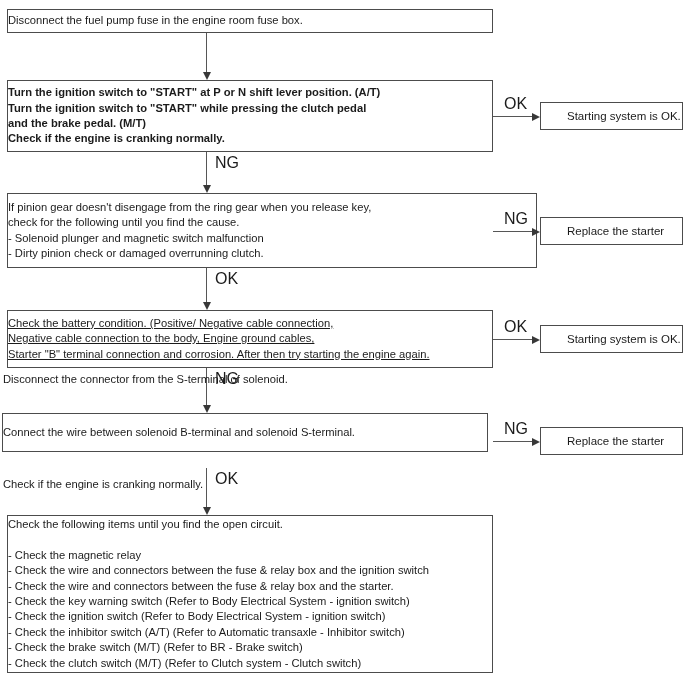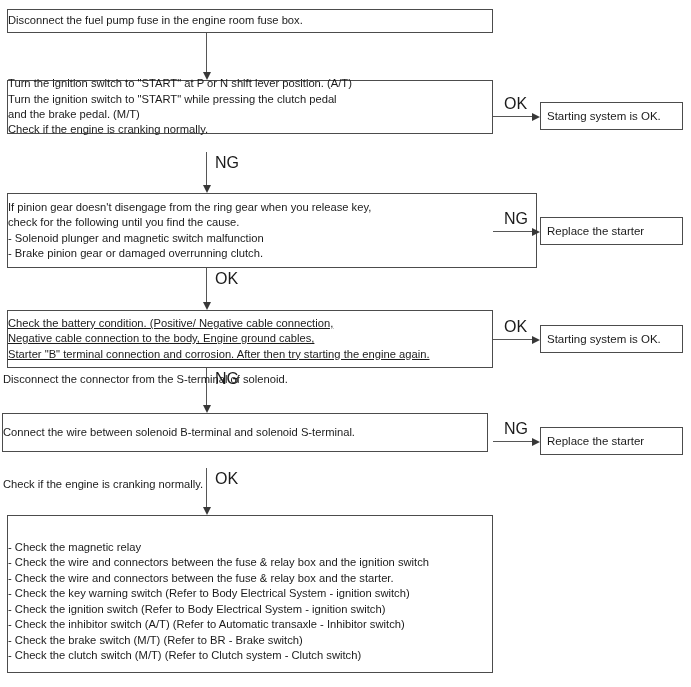--- a/index.html
+++ b/index.html
@@ -16,21 +16,21 @@
     border:1px solid var(--border);
     display:flex;flex-direction:column;justify-content:center;
     padding:2px 0;color:var(--text);
     font-size:11.2px;line-height:15.4px;white-space:nowrap;
   }
   .tline{min-height:15.4px;}
   .tline b{font-weight:normal;}
   .result{
     position:absolute;box-sizing:border-box;background:var(--bg);
     border:1px solid var(--border);
-    display:flex;align-items:center;padding:0 6px;
+    display:flex;align-items:center;padding:0 26px;
     color:var(--text);font-size:11.5px;white-space:nowrap;
   }
   .vline{position:absolute;width:1px;background:var(--line);}
   .hline{position:absolute;height:1px;background:var(--line);}
   .arrow-down{
     position:absolute;width:0;height:0;
     border-left:4px solid transparent;border-right:4px solid transparent;
     border-top:8px solid #383838;
   }
   .arrow-right{
@@ -42,40 +42,40 @@
 </style>
 </head>
 <body>
 
 <div class="stage" id="stage">
     <div class="node" style="left: 7px; top: 9px; width: 486px; height: 24px;">
       <div class="tline"><span>Disconnect the fuel pump fuse in the engine room fuse box.</span></div>
     </div>
     <div class="vline" style="left: 206px; top: 33px; height: 40px;"></div>
     <div class="arrow-down" style="left: 202.5px; top: 72px;"></div>
-    <div class="node" style="left: 7px; top: 80px; width: 486px; height: 54px;">
+    <div class="node" style="left: 7px; top: 80px; width: 486px; height: 72px; font-weight: bold;">
       <div class="tline"><span>Turn the ignition switch to "START" at P or N shift lever position. (A/T)</span></div>
       <div class="tline"><span>Turn the ignition switch to "START" while pressing the clutch pedal</span></div>
       <div class="tline"><span>and the brake pedal. (M/T)</span></div>
       <div class="tline"><span>Check if the engine is cranking normally.</span></div>
     </div>
     <div class="vline" style="left: 206px; top: 152px; height: 34px;"></div>
     <div class="arrow-down" style="left: 202.5px; top: 185px;"></div>
     <div class="lbl" style="left: 215px; top: 154px;">NG</div>
     <div class="hline" style="left: 493px; top: 116px; width: 39px;"></div>
     <div class="arrow-right" style="left: 532px; top: 112.5px;"></div>
     <div class="lbl" style="left: 504px; top: 95px;">OK</div>
     <div class="result" style="left: 540px; top: 102px; width: 143px; height: 28px;">
       <span>Starting system is OK.</span>
     </div>
     <div class="node" style="left: 7px; top: 193px; width: 530px; height: 75px;">
       <div class="tline"><span>If pinion gear doesn't disengage from the ring gear when you release key,</span></div>
       <div class="tline"><span>check for the following until you find the cause.</span></div>
       <div class="tline"><span>- </span><b>Solenoid plunger</b><span> and magnetic </span><b>switch malfunction</b></div>
-      <div class="tline"><span>- </span><b>Brake pinion gear</b><span> or </span><b>damaged overrunning clutch.</b></div>
+      <div class="tline"><span>- </span><b>Dirty pinion check</b><span> or </span><b>damaged overrunning clutch.</b></div>
     </div>
     <div class="vline" style="left: 206px; top: 268px; height: 35px;"></div>
     <div class="arrow-down" style="left: 202.5px; top: 302px;"></div>
     <div class="lbl" style="left: 215px; top: 270px;">OK</div>
     <div class="hline" style="left: 493px; top: 231px; width: 39px;"></div>
     <div class="arrow-right" style="left: 532px; top: 227.5px;"></div>
     <div class="lbl" style="left: 504px; top: 210px;">NG</div>
     <div class="result" style="left: 540px; top: 217px; width: 143px; height: 28px;">
       <span>Replace the starter</span>
     </div>
@@ -101,20 +101,21 @@
     <div class="vline" style="left: 206px; top: 468px; height: 40px;"></div>
     <div class="arrow-down" style="left: 202.5px; top: 507px;"></div>
     <div class="lbl" style="left: 215px; top: 470px;">OK</div>
     <div class="hline" style="left: 493px; top: 441px; width: 39px;"></div>
     <div class="arrow-right" style="left: 532px; top: 437.5px;"></div>
     <div class="lbl" style="left: 504px; top: 420px;">NG</div>
     <div class="result" style="left: 540px; top: 427px; width: 143px; height: 28px;">
       <span>Replace the starter</span>
     </div>
     <div class="node" style="left: 7px; top: 515px; width: 486px; height: 158px;">
+      <div class="tline"><span>Check the following items until you find the open circuit.</span></div>
       <div class="tline">&nbsp;</div>
       <div class="tline"><span>- Check the magnetic relay</span></div>
       <div class="tline"><span>- Check the wire and connectors between the fuse &amp; relay box and the ignition switch</span></div>
       <div class="tline"><span>- Check the wire and connectors between the fuse &amp; relay box and the starter.</span></div>
       <div class="tline"><span>- Check the key warning switch (Refer to Body Electrical System - ignition switch)</span></div>
       <div class="tline"><span>- Check the ignition switch (Refer to Body Electrical System - ignition switch)</span></div>
       <div class="tline"><span>- Check the inhibitor switch (A/T) (Refer to Automatic transaxle - Inhibitor switch)</span></div>
       <div class="tline"><span>- Check the brake switch (M/T) (Refer to BR - Brake switch)</span></div>
       <div class="tline"><span>- Check the clutch switch (M/T) (Refer to Clutch system - Clutch switch)</span></div>
     </div>

